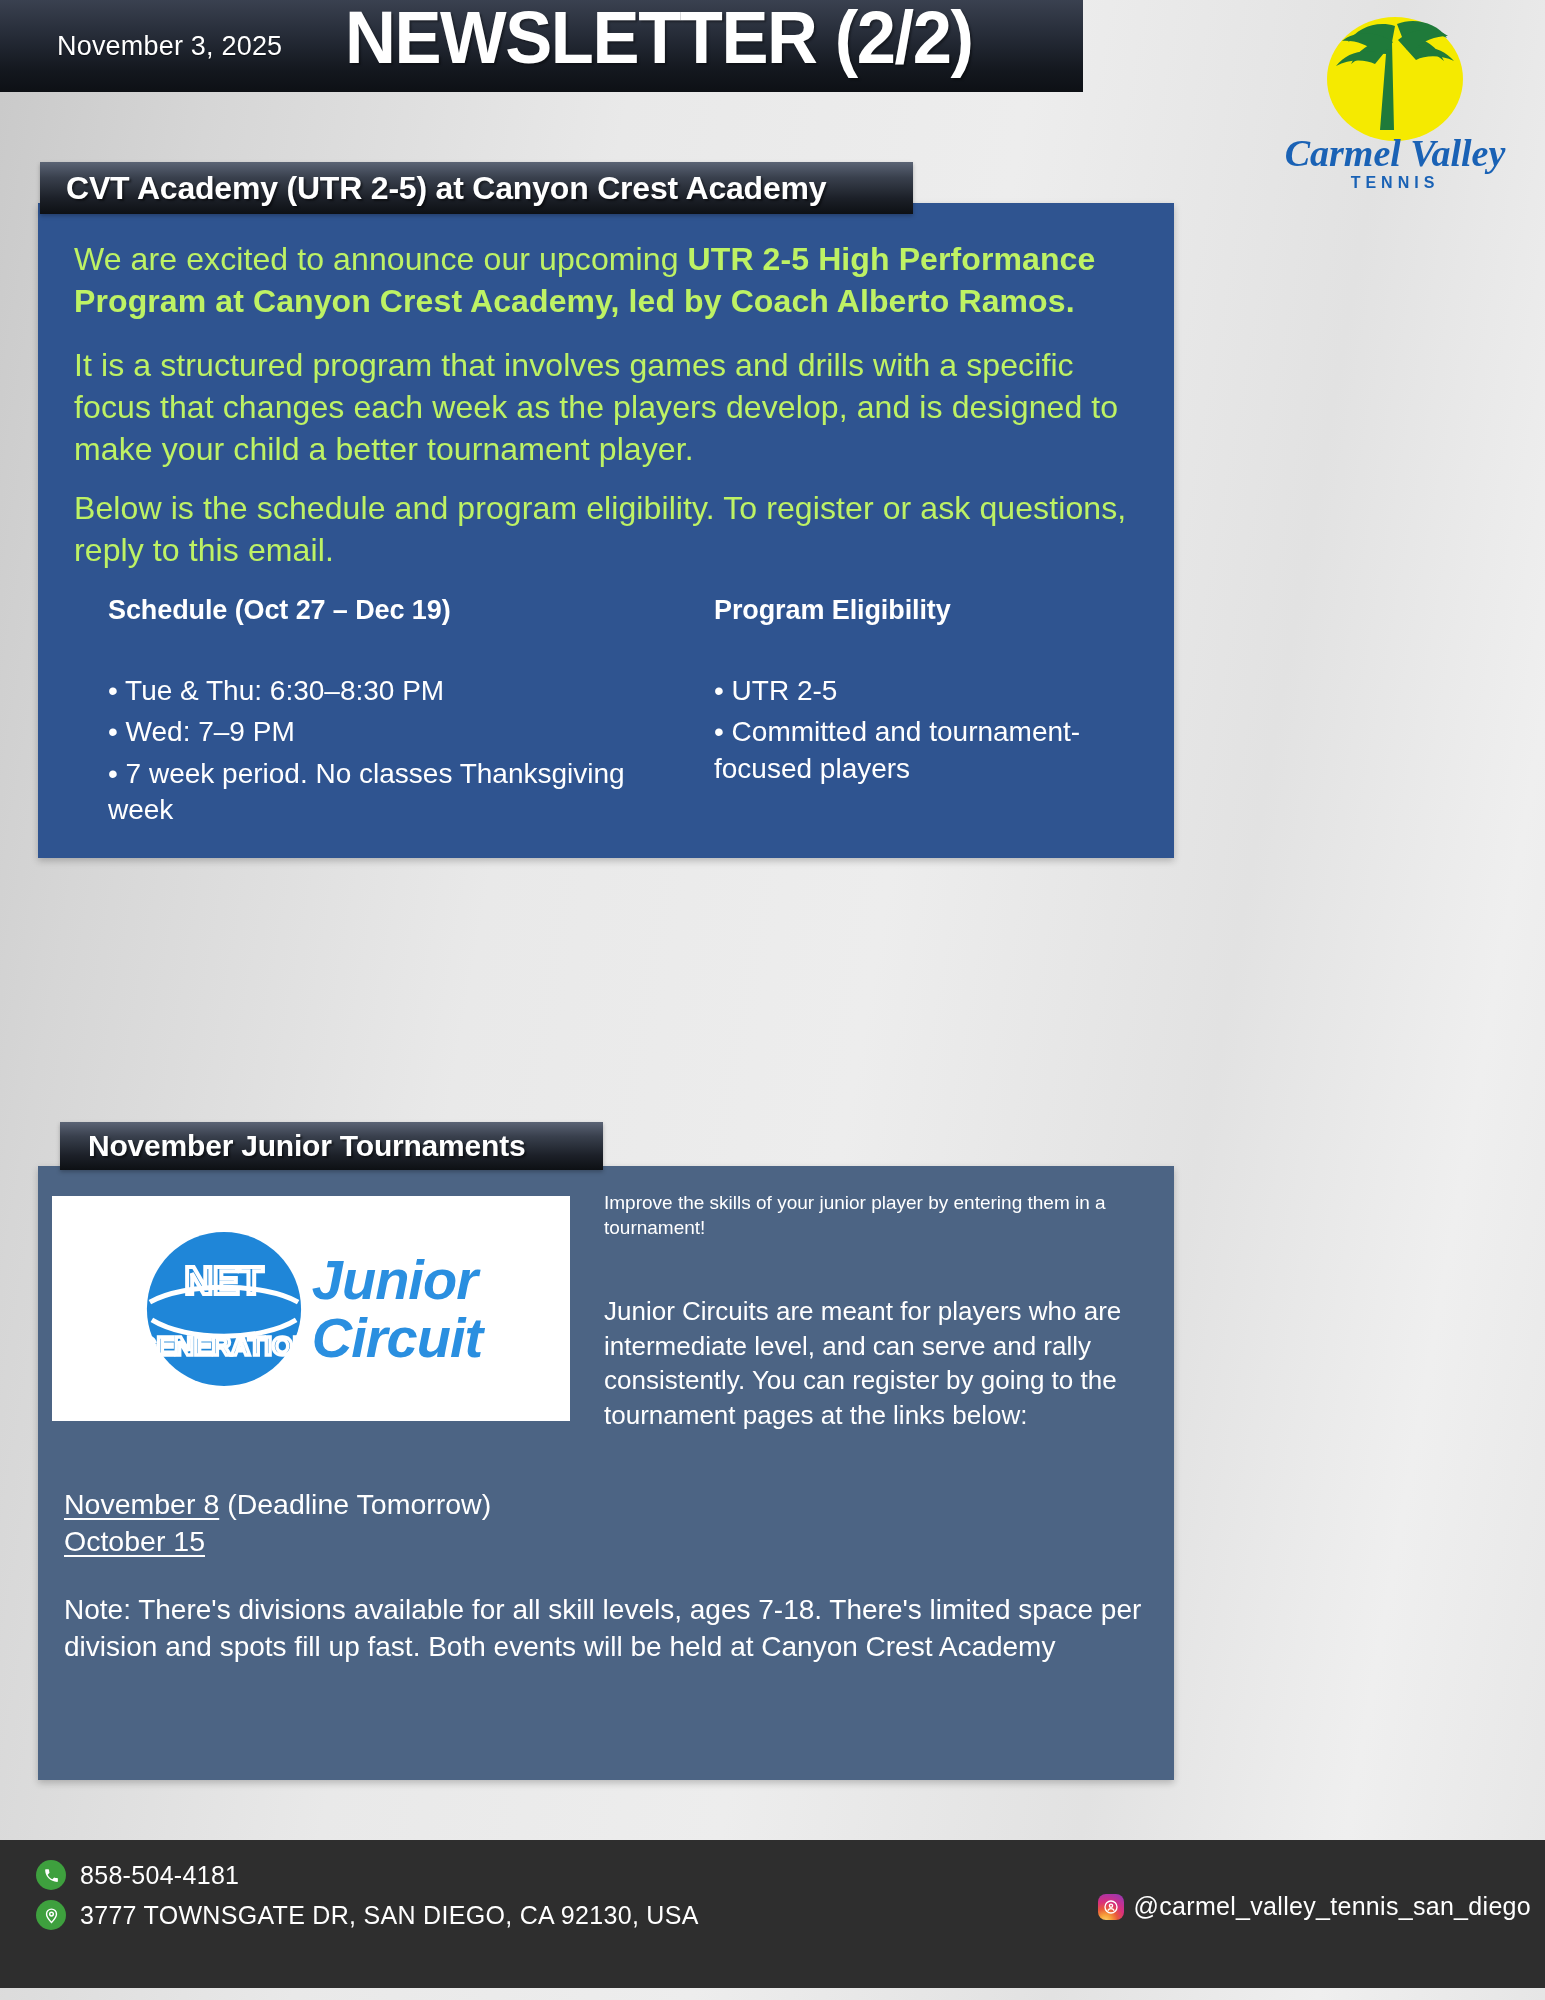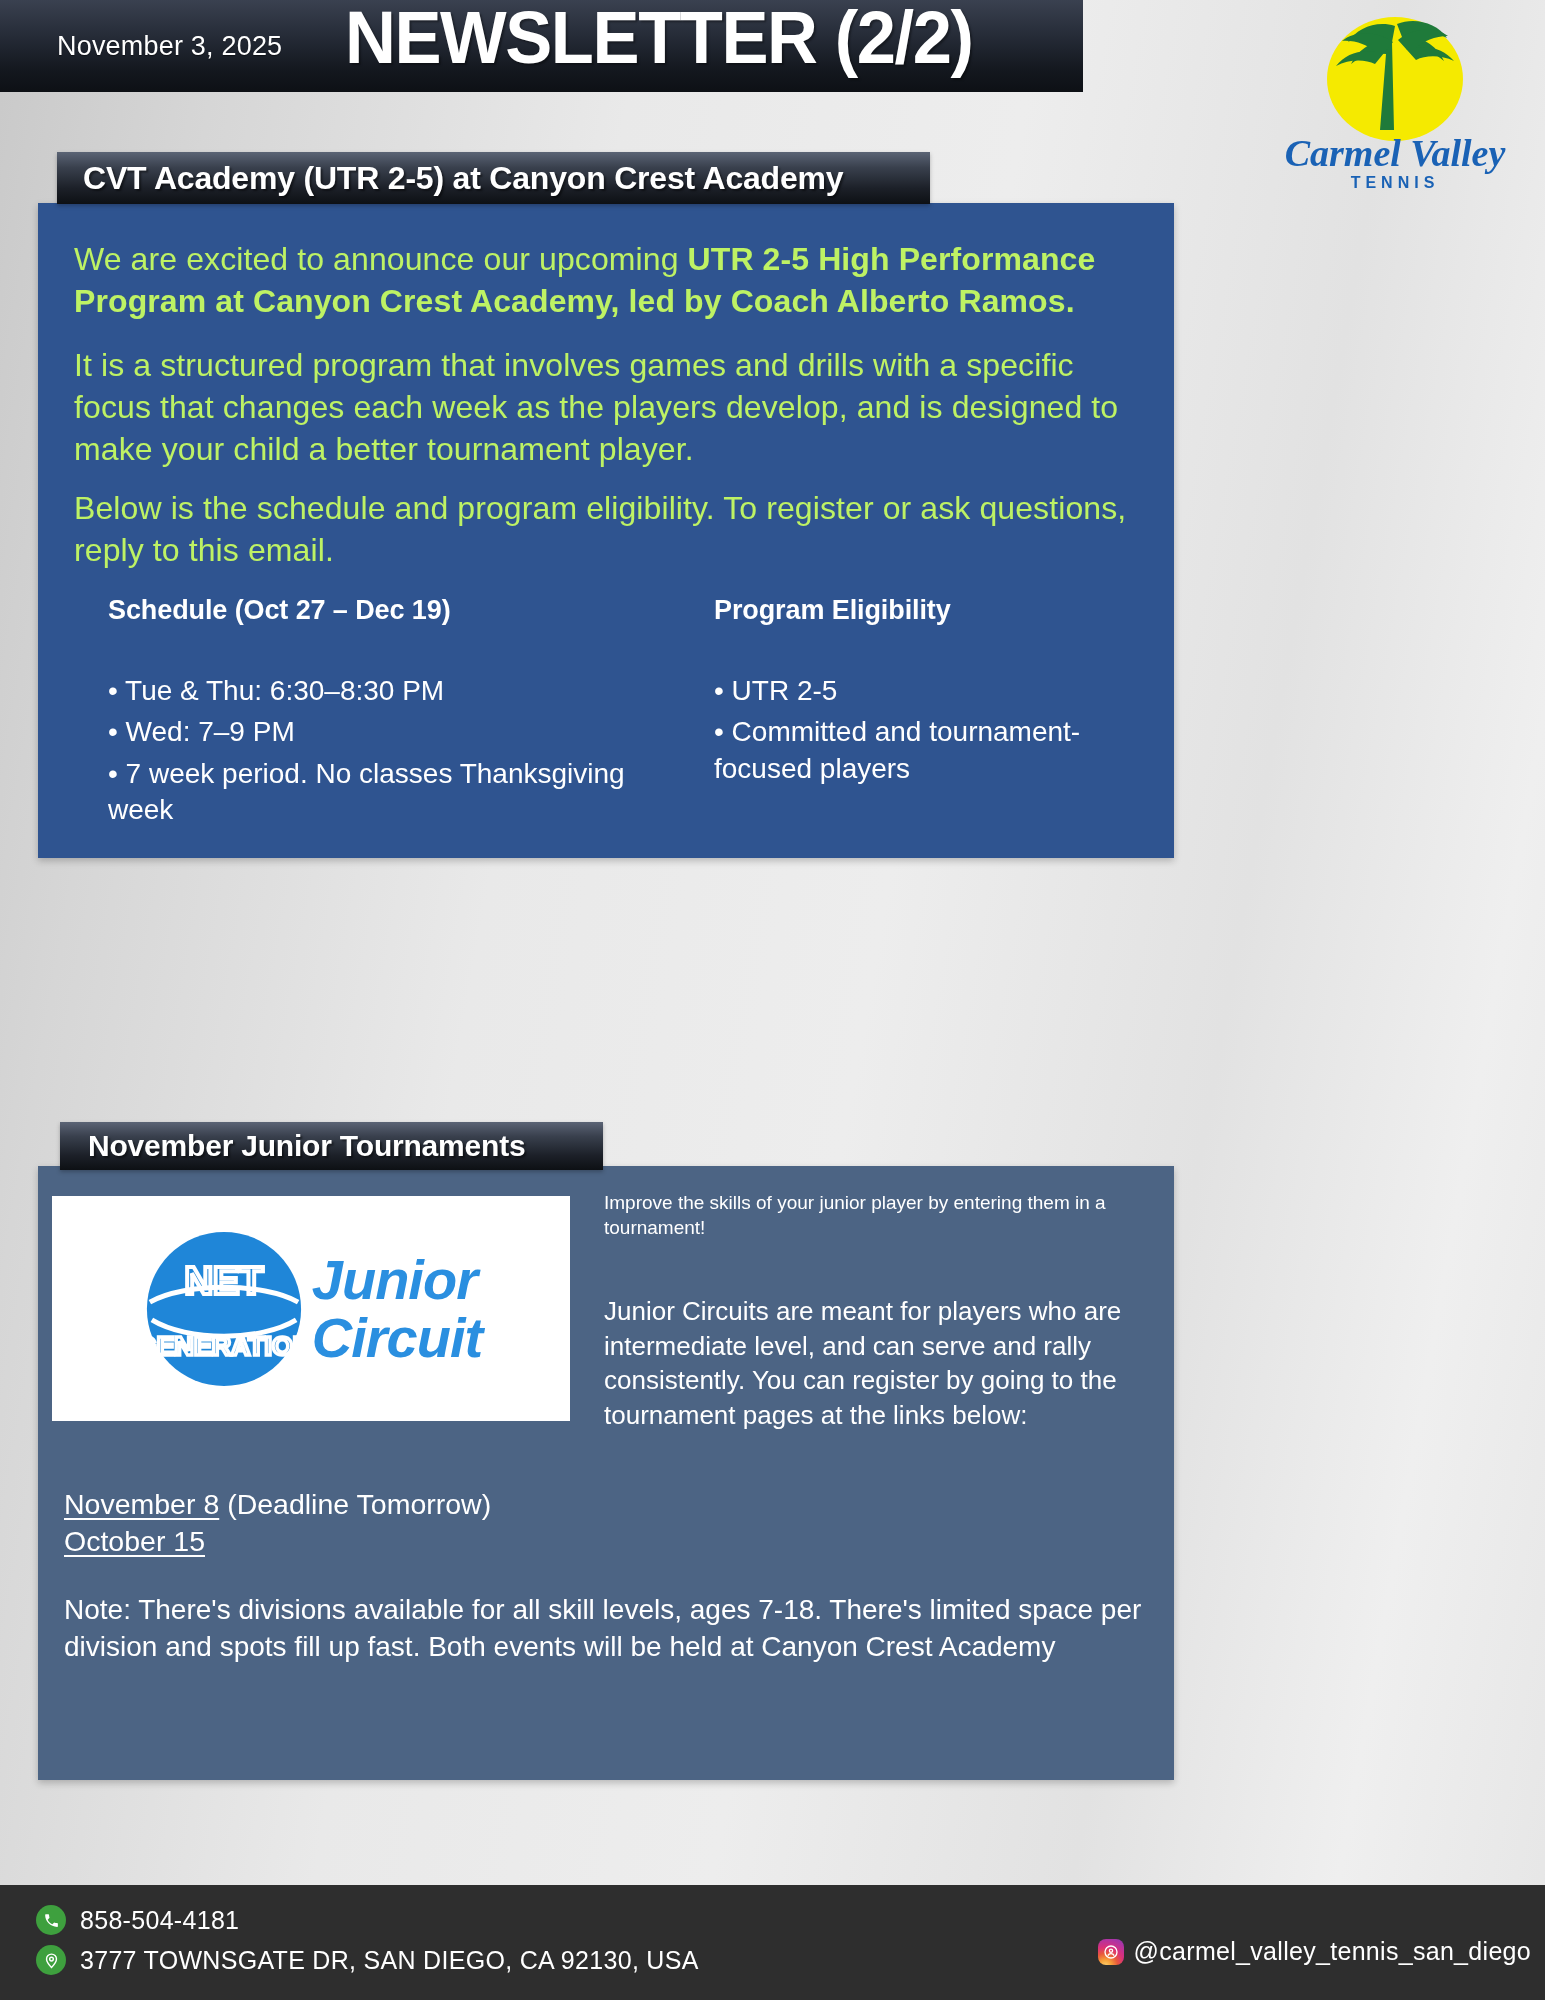--- a/index.html
+++ b/index.html
@@ -46,21 +46,21 @@
     position:absolute;
     background: linear-gradient(180deg,#5b6475 0%,#39404d 30%,#1c2028 70%,#0d1014 100%);
     display:flex; align-items:center;
     box-shadow:0 2px 4px rgba(0,0,0,.25);
     z-index:4;
   }
   .plate span {
     color:#ffffff; font-weight:bold; white-space:nowrap;
     text-shadow:2px 2px 2px rgba(0,0,0,.45);
   }
-  #plate-academy { left:40px; top:152px; width:873px; height:52px;margin-left:17px; }
+  #plate-academy { left:40px; top:162px; width:873px; height:52px; }
   #plate-academy span { font-size:32px; margin-left:26px; letter-spacing:-.2px; }
   #plate-tournaments { left:60px; top:1122px; width:543px; height:48px; }
   #plate-tournaments span { font-size:30px; margin-left:28px; letter-spacing:-.2px; }
 
   
   .panel { position:absolute; }
   #panel-academy {
     left:38px; top:203px; width:1136px; height:655px;
     background:#2f5490;
     box-shadow:0 3px 7px rgba(0,0,0,.22);
@@ -120,21 +120,21 @@
   #tourn-links a {
     color:#ffffff; text-decoration:underline; text-underline-offset:4px;
   }
   #tourn-note {
     position:absolute; left:26px; top:426px; width:1090px;
     color:#ffffff; font-size:28px; line-height:1.32;
   }
 
   
   .footer {
-    position:absolute; left:0; bottom:0; width:1545px; height:115px;
+    position:absolute; left:0; bottom:12px; width:1545px; height:148px;
     background:#2e2e2e;
   }
   .footer-left { position:absolute; left:36px; top:20px; }
   .f-row { display:flex; align-items:center; margin-bottom:10px; }
   .f-icon {
     width:30px; height:30px; border-radius:50%;
     background:#3ea03e; display:flex; align-items:center; justify-content:center;
     margin-right:14px; flex:0 0 auto;
   }
   .f-text { color:#ffffff; font-size:25px; letter-spacing:.3px; white-space:nowrap; }

